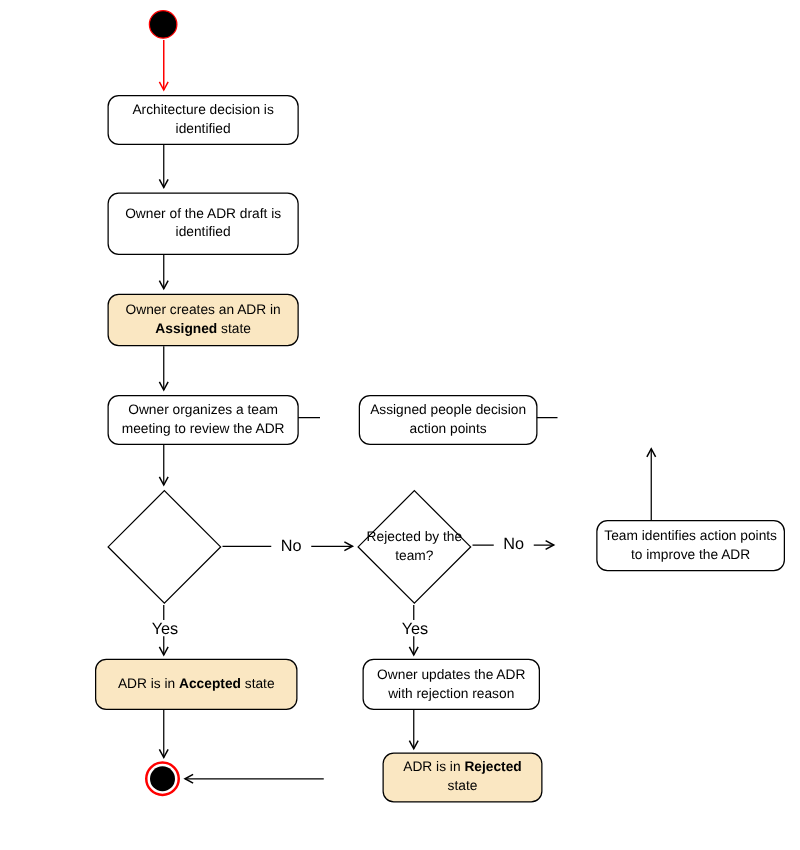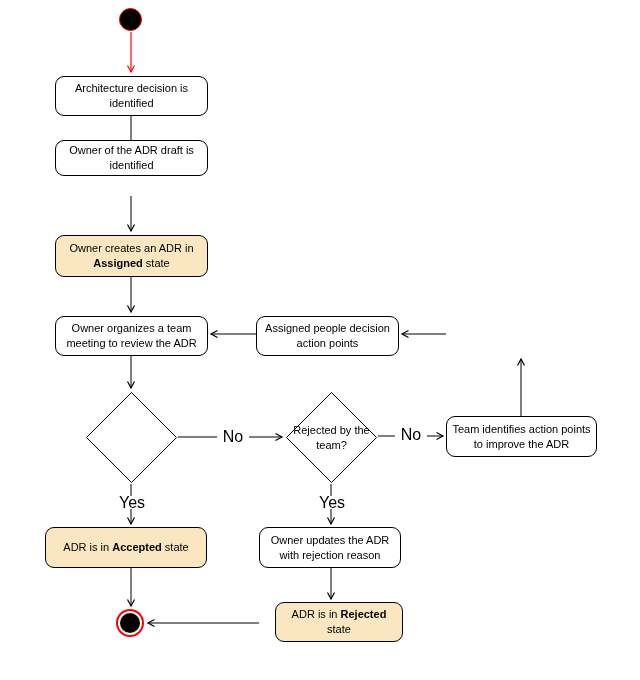--- a/index.html
+++ b/index.html
@@ -5,33 +5,33 @@
   html,body{margin:0;padding:0;background:#ffffff;}
   .canvas{
     position:relative;width:640px;height:680px;background:#ffffff;overflow:hidden;
     font-family:"Liberation Sans",sans-serif;color:#000;
   }
   .wires{position:absolute;left:0;top:0;width:640px;height:680px;}
   .box{
     position:absolute;box-sizing:border-box;
     background:#ffffff;border:1px solid #000000;border-radius:9px;
     display:flex;align-items:center;justify-content:center;
-    text-align:center;font-size:11px;line-height:1.32;padding:2px 3px;
+    text-align:center;font-size:11px;line-height:1.32;padding:2px 3px;margin-left:31px;
   }
   .box .txt{display:block;width:100%;}
   .state{background:#FAE7C2;}
   .diamond{position:absolute;width:93px;height:93px;}
   .diamond svg{position:absolute;left:0;top:0;}
   .dlabel{
     position:absolute;left:8px;top:8px;right:8px;bottom:8px;
     display:flex;align-items:center;justify-content:center;
     text-align:center;font-size:11px;line-height:1.3;
   }
   .edge-label{
-    position:absolute;background:#ffffff;font-size:16px;line-height:13px;
+    position:absolute;background:#ffffff;font-size:13px;line-height:13px;
     text-align:center;padding:0 2px;
   }
   .initial{
     position:absolute;left:119px;top:8px;width:23px;height:23px;
     box-sizing:border-box;background:#000000;border:1.5px solid #FF0000;border-radius:50%;
   }
   .final-outer{
     position:absolute;left:116px;top:609px;width:28px;height:28px;
     box-sizing:border-box;background:#ffffff;border:2px solid #FF0000;border-radius:50%;
     display:flex;align-items:center;justify-content:center;
@@ -68,21 +68,21 @@
     <line x1="446" y1="334" x2="402" y2="334" stroke="#000" stroke-width="1" marker-end="url(#mA)"></line>
     <line x1="256" y1="334" x2="211" y2="334" stroke="#000" stroke-width="1" marker-end="url(#mA)"></line>
   </svg>
 
   <div class="initial"></div>
 
   <div class="box" style="left:55px;top:76px;width:153px;height:40px">
     <div class="txt"><span>Architecture decision is identified</span></div>
   </div>
 
-  <div class="box" style="left:55px;top:140px;width:153px;height:36px">
+  <div class="box" style="left:55px;top:154px;width:153px;height:50px">
     <div class="txt"><span>Owner of the ADR draft is identified</span></div>
   </div>
 
   <div class="box state" style="left:55px;top:235px;width:153px;height:42px">
     <div class="txt"><span>Owner creates an ADR in </span><b>Assigned</b><span> state</span></div>
   </div>
 
   <div class="box" style="left:55px;top:316px;width:153px;height:40px">
     <div class="txt"><span>Owner organizes a team meeting to review the ADR</span></div>
   </div>

